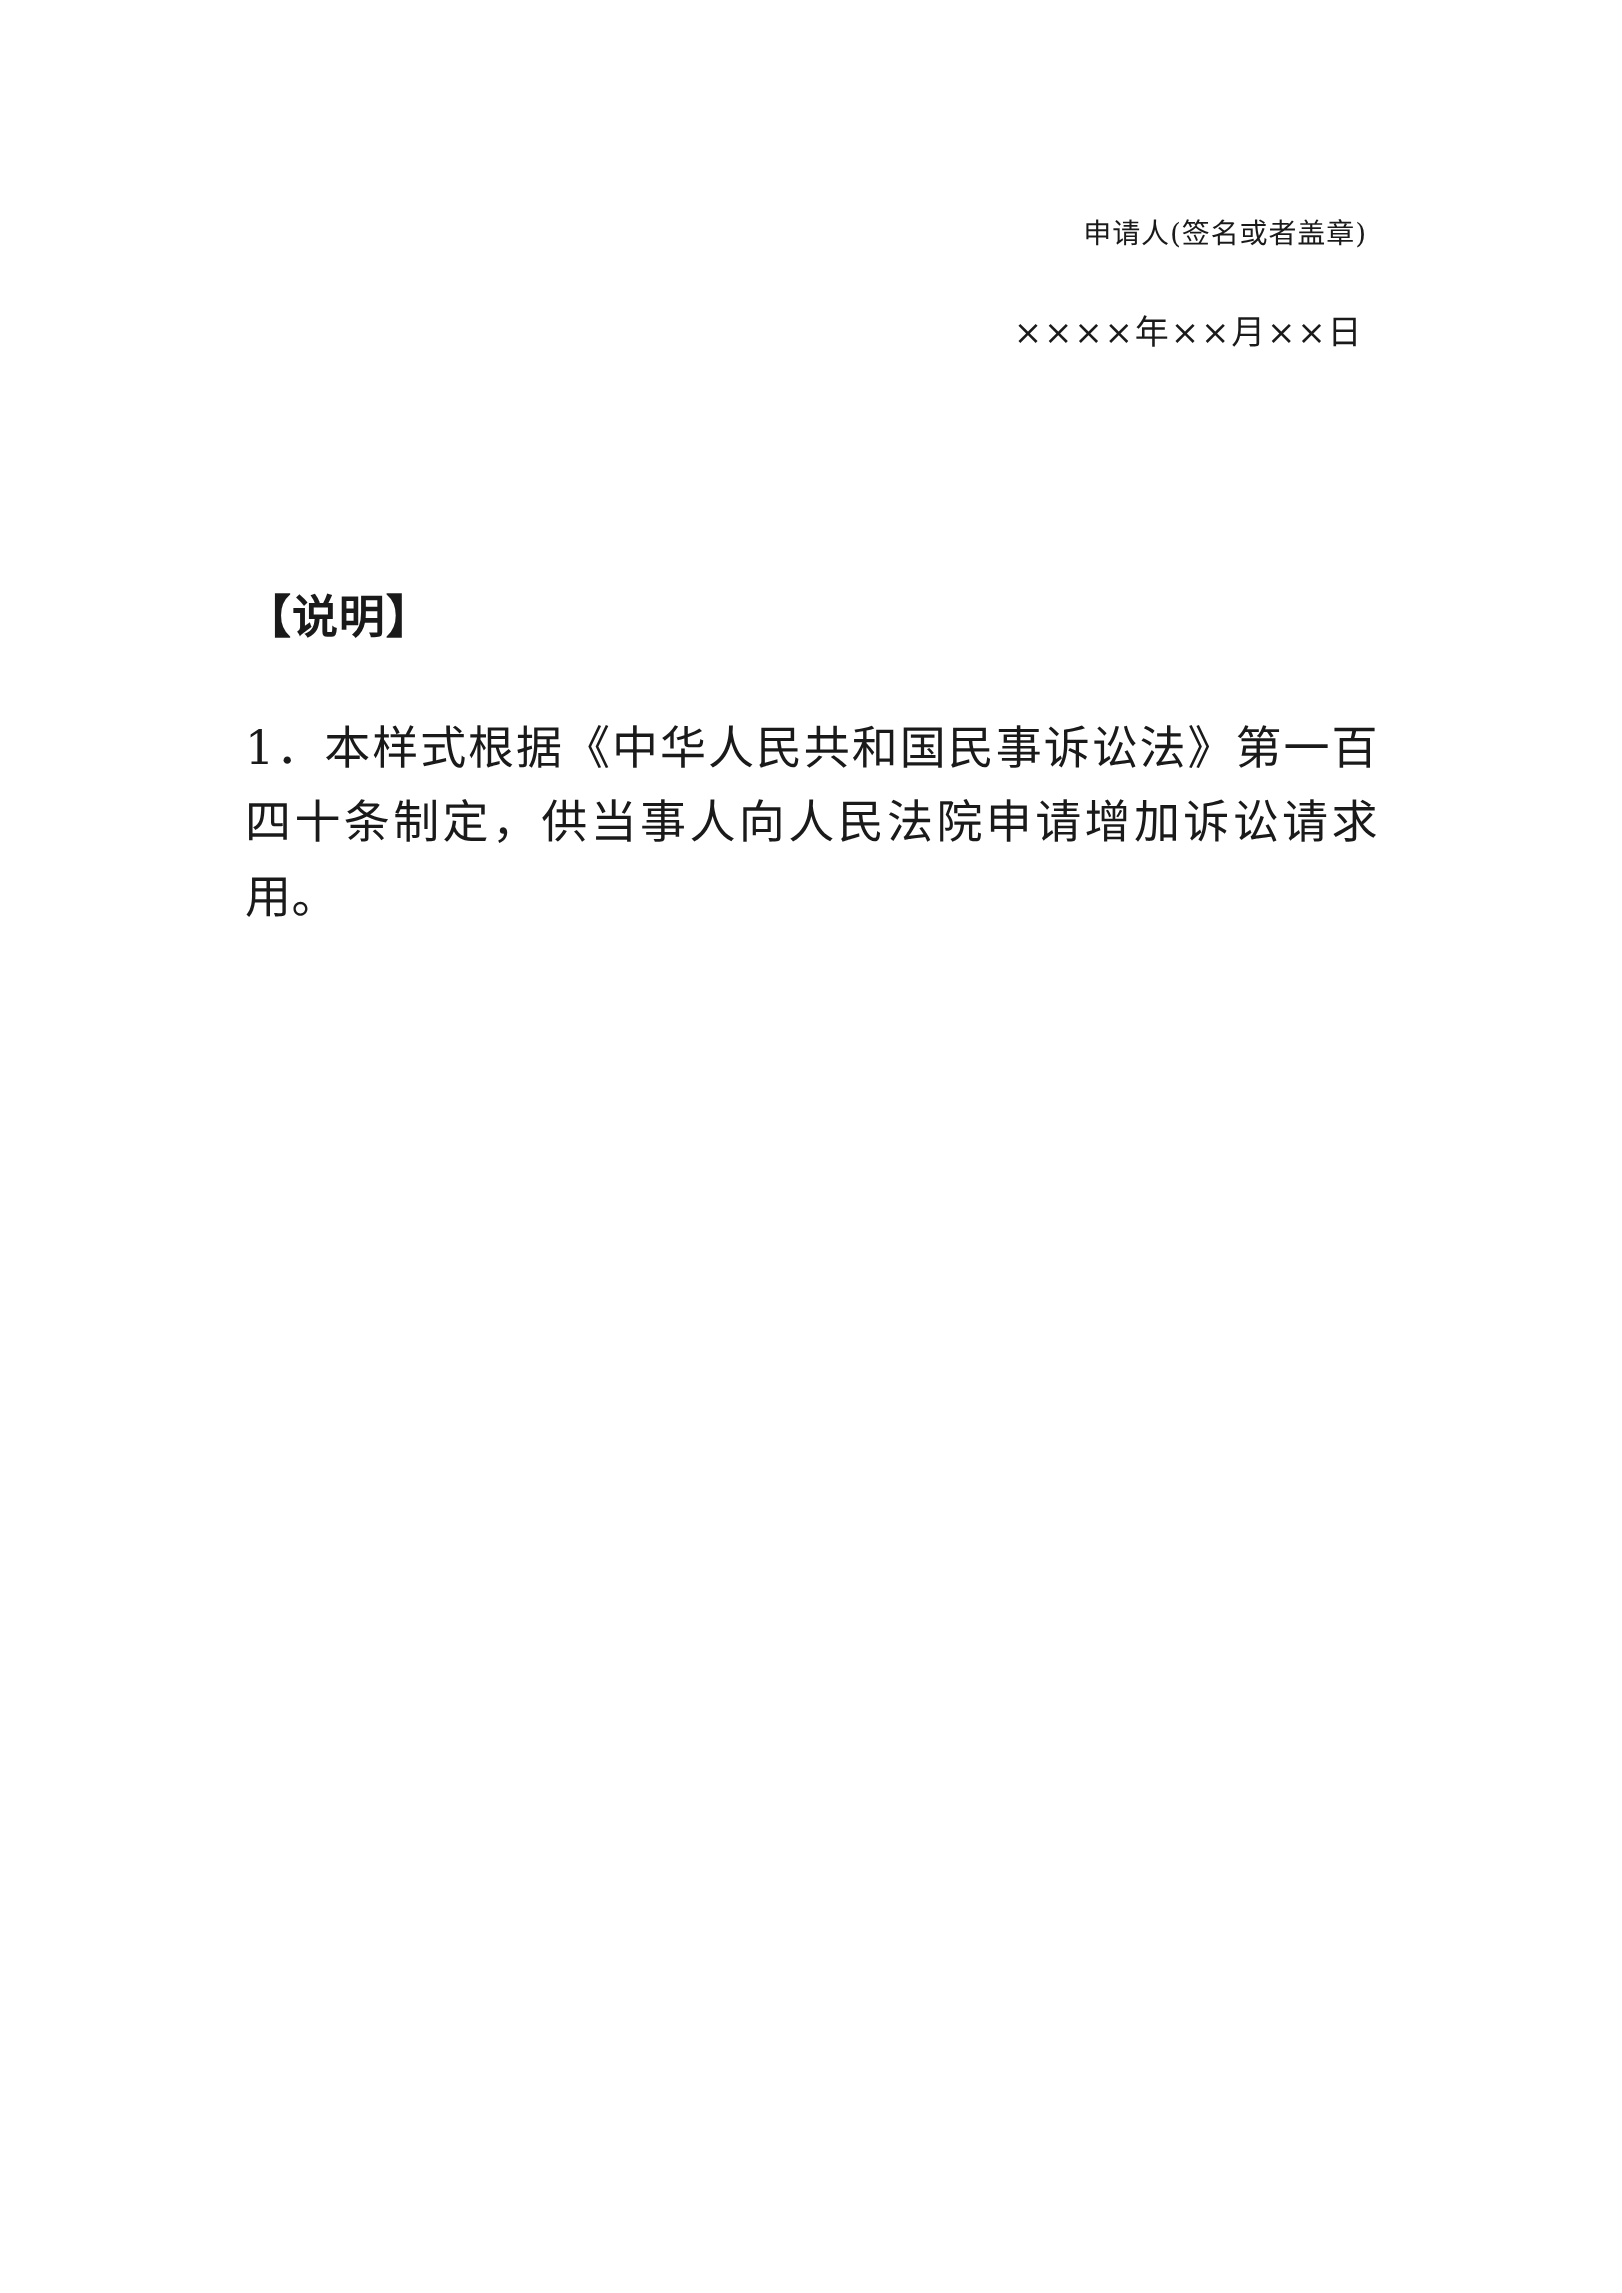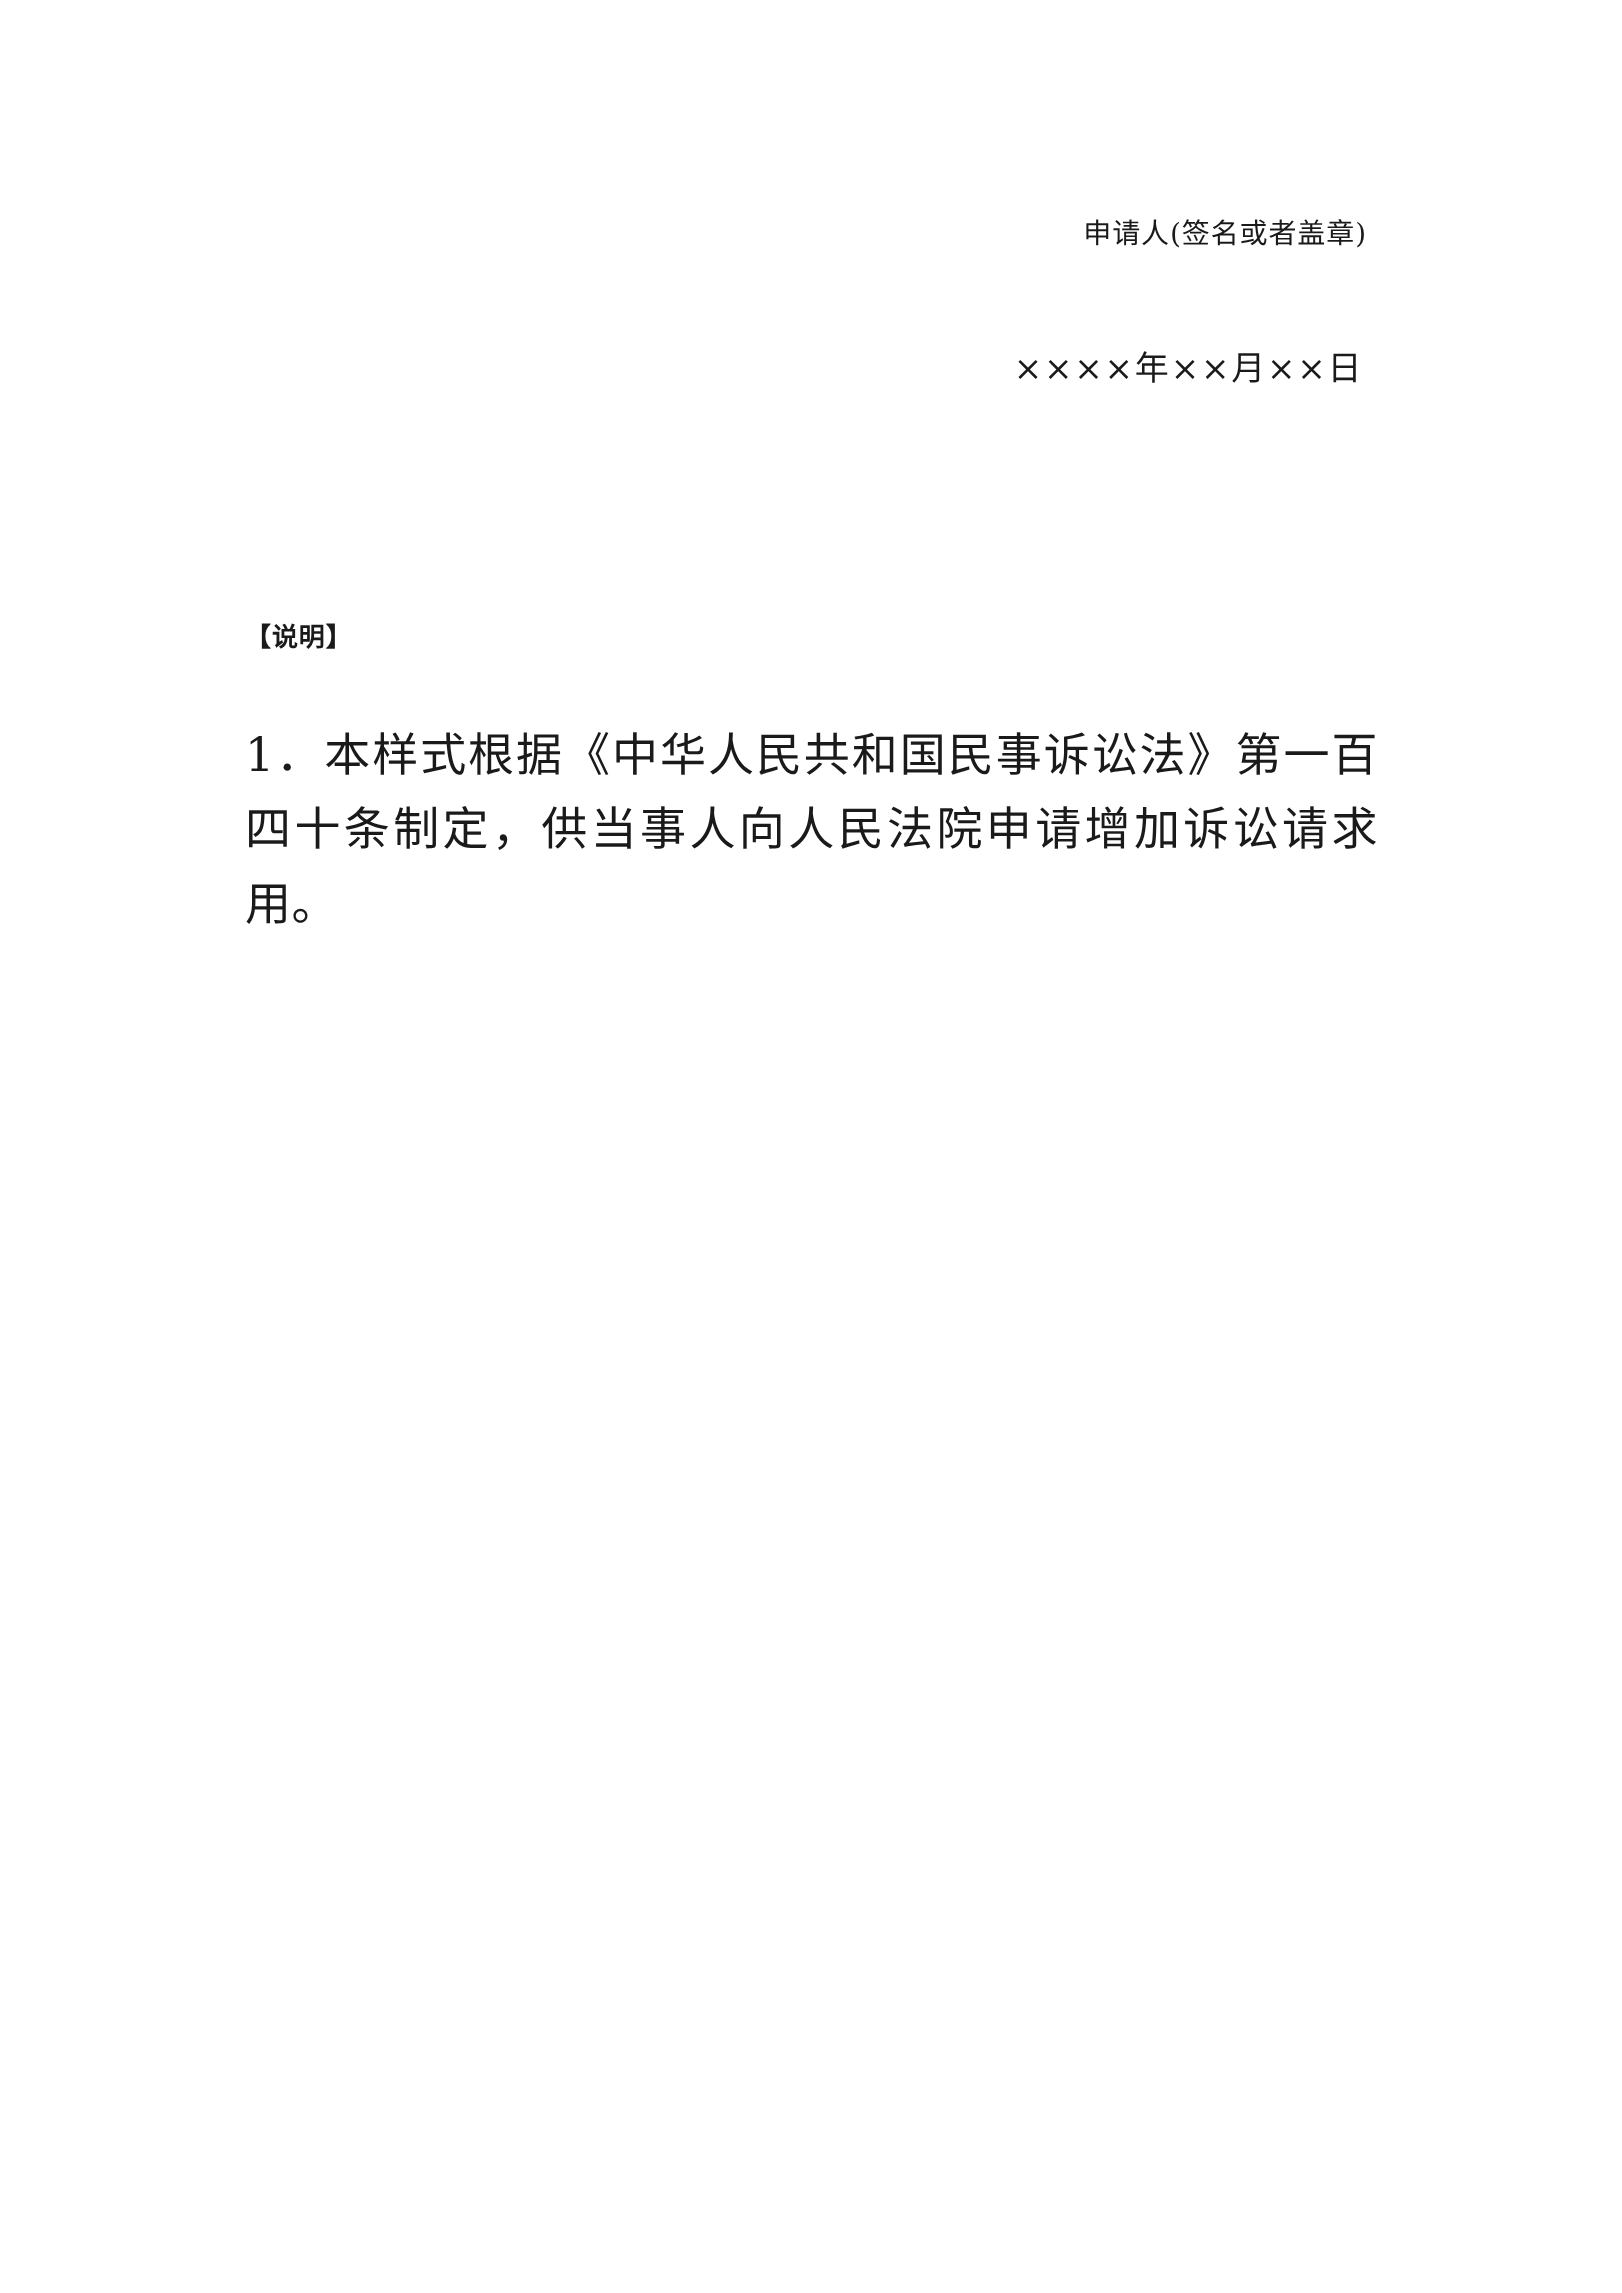--- a/index.html
+++ b/index.html
@@ -30,28 +30,28 @@
   }
   .signature-line {
     font-size: 28px;
     line-height: 1.4;
     letter-spacing: 0.9px;
     white-space: pre;
   }
   .date-line {
     font-size: 34px;
     line-height: 1.4;
-    margin-top: 92px;
+    margin-top: 56px;
     letter-spacing: 1.8px;
     white-space: pre;
     padding-right: 3.6px;
   }
   .notes-title {
     margin-top: 223px;
-    font-size: 26px;
+    font-size: 46px;
     font-weight: bold;
     letter-spacing: 0.9px;
   }
   .note {
     margin-top: 50px;
     font-size: 46px;
     line-height: 1.62;
     text-align: justify;
     text-justify: inter-ideograph;
     letter-spacing: 0.5px;

